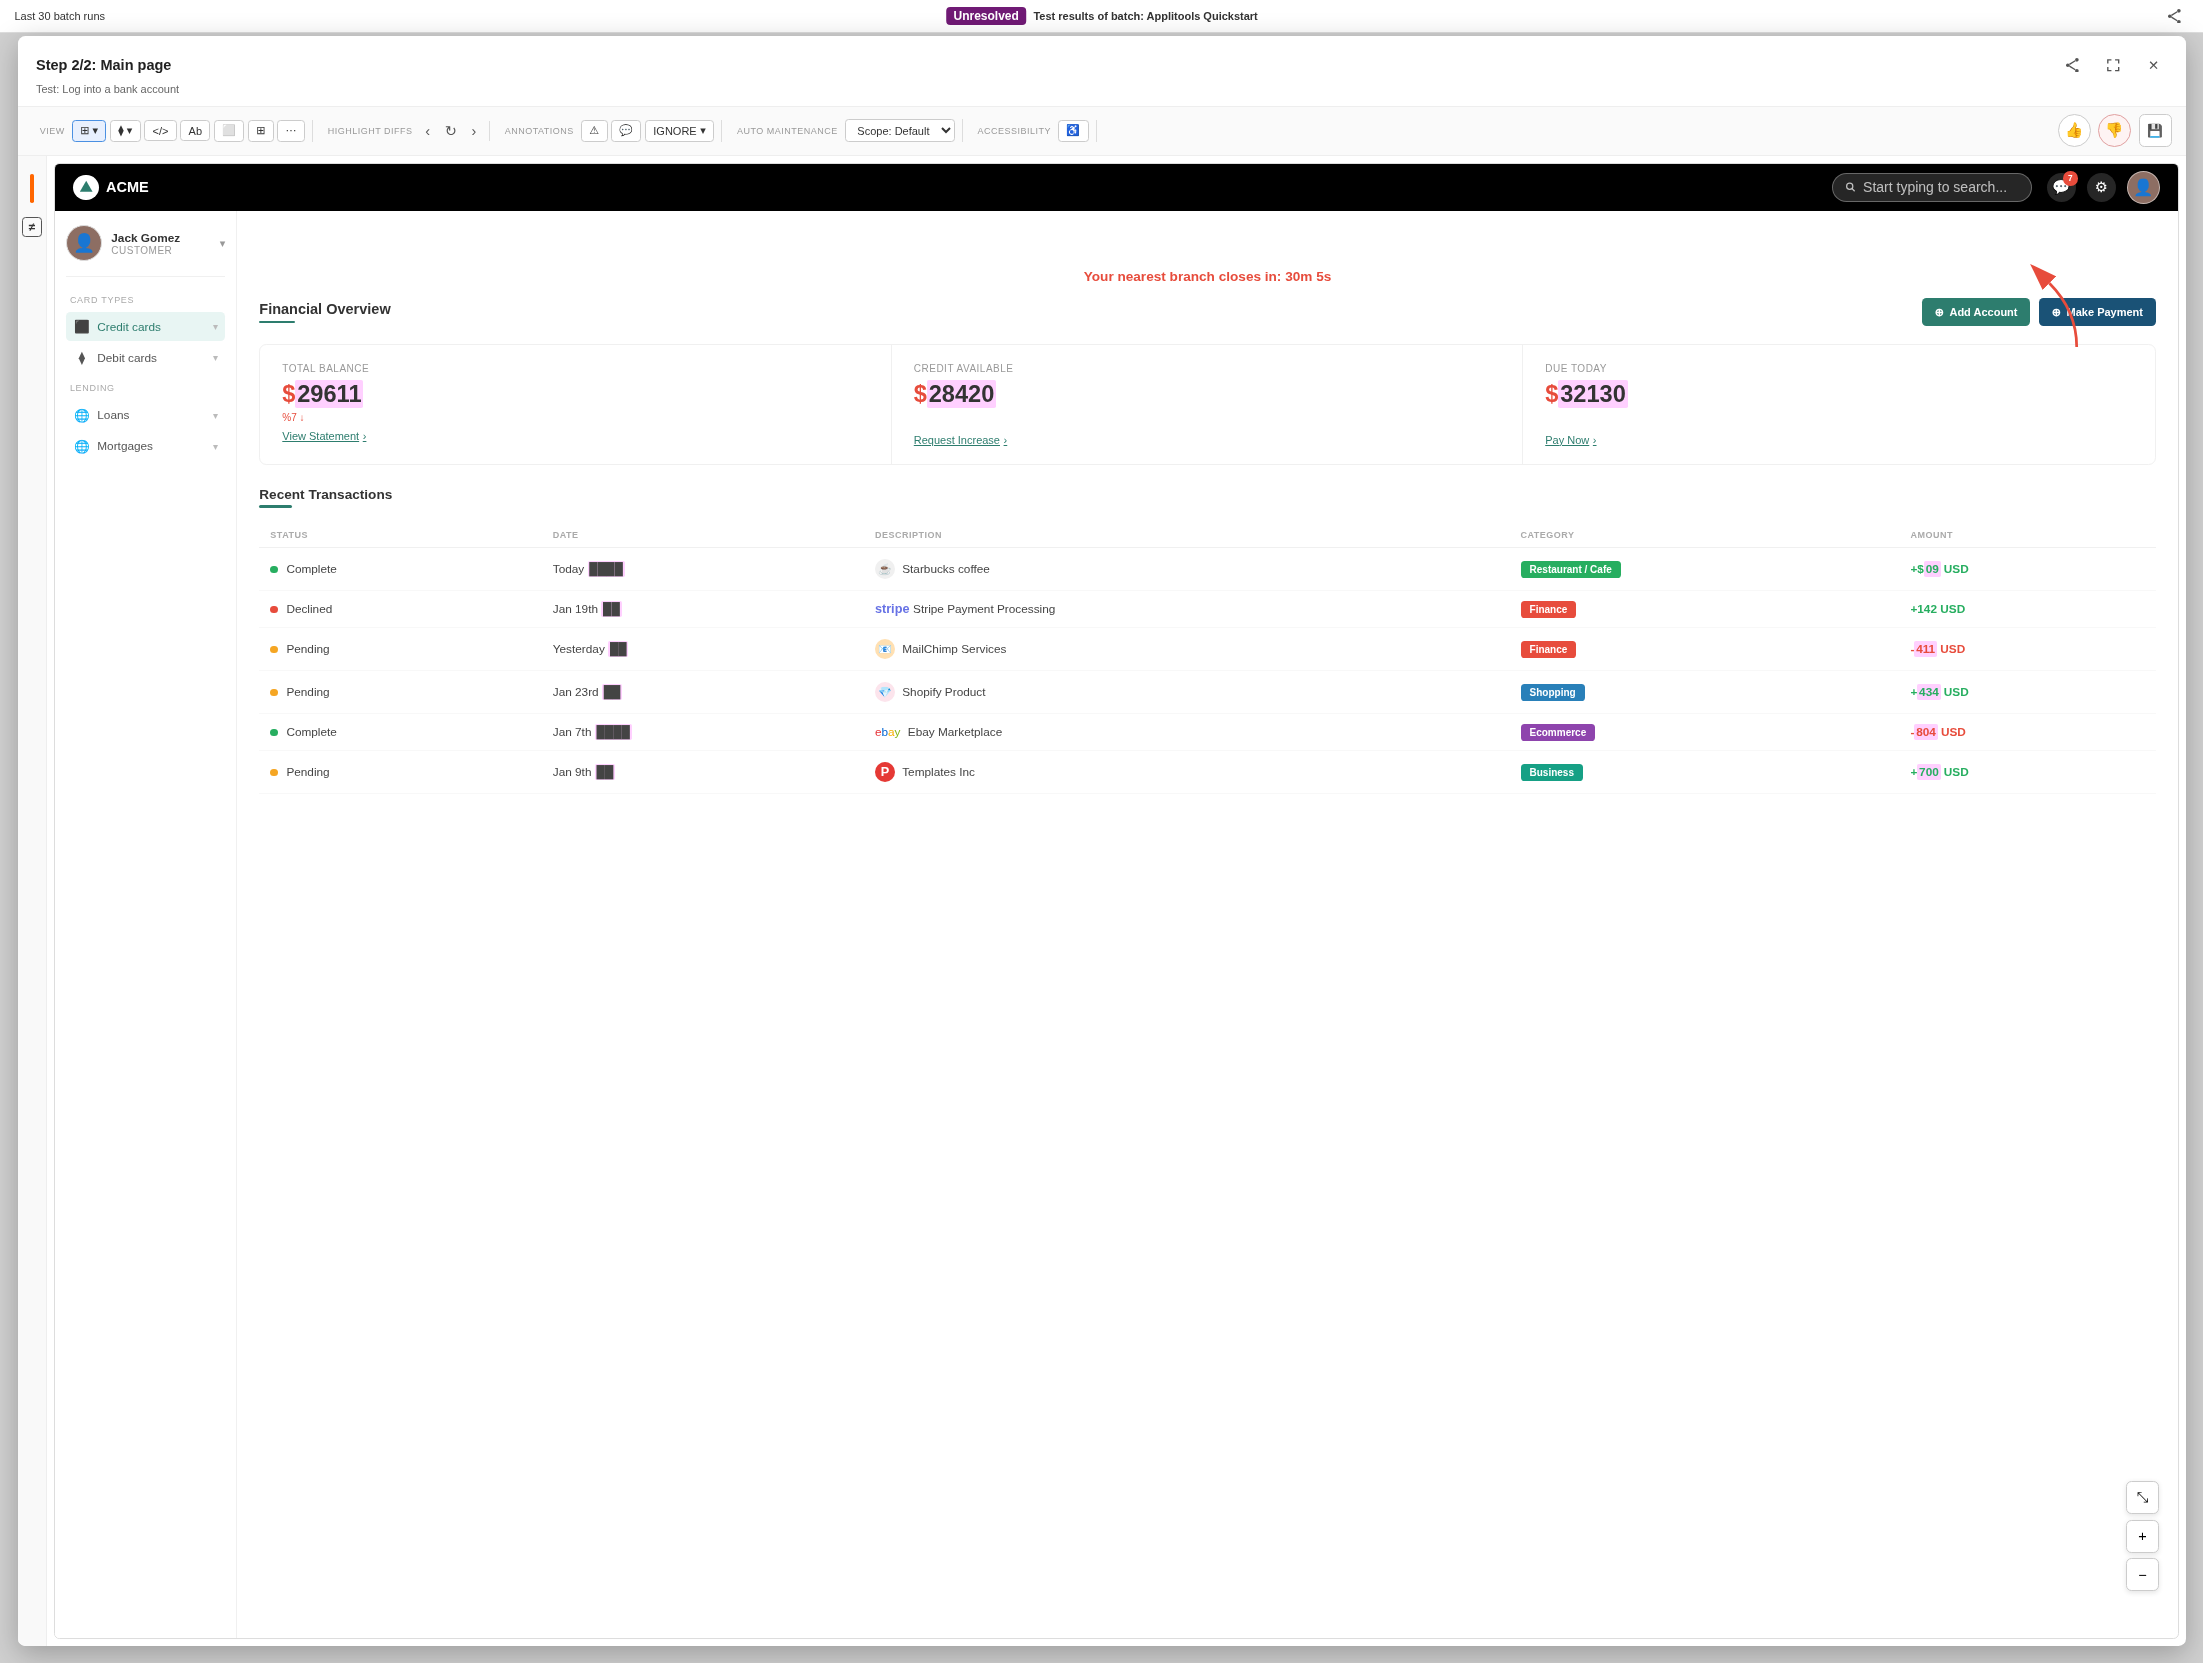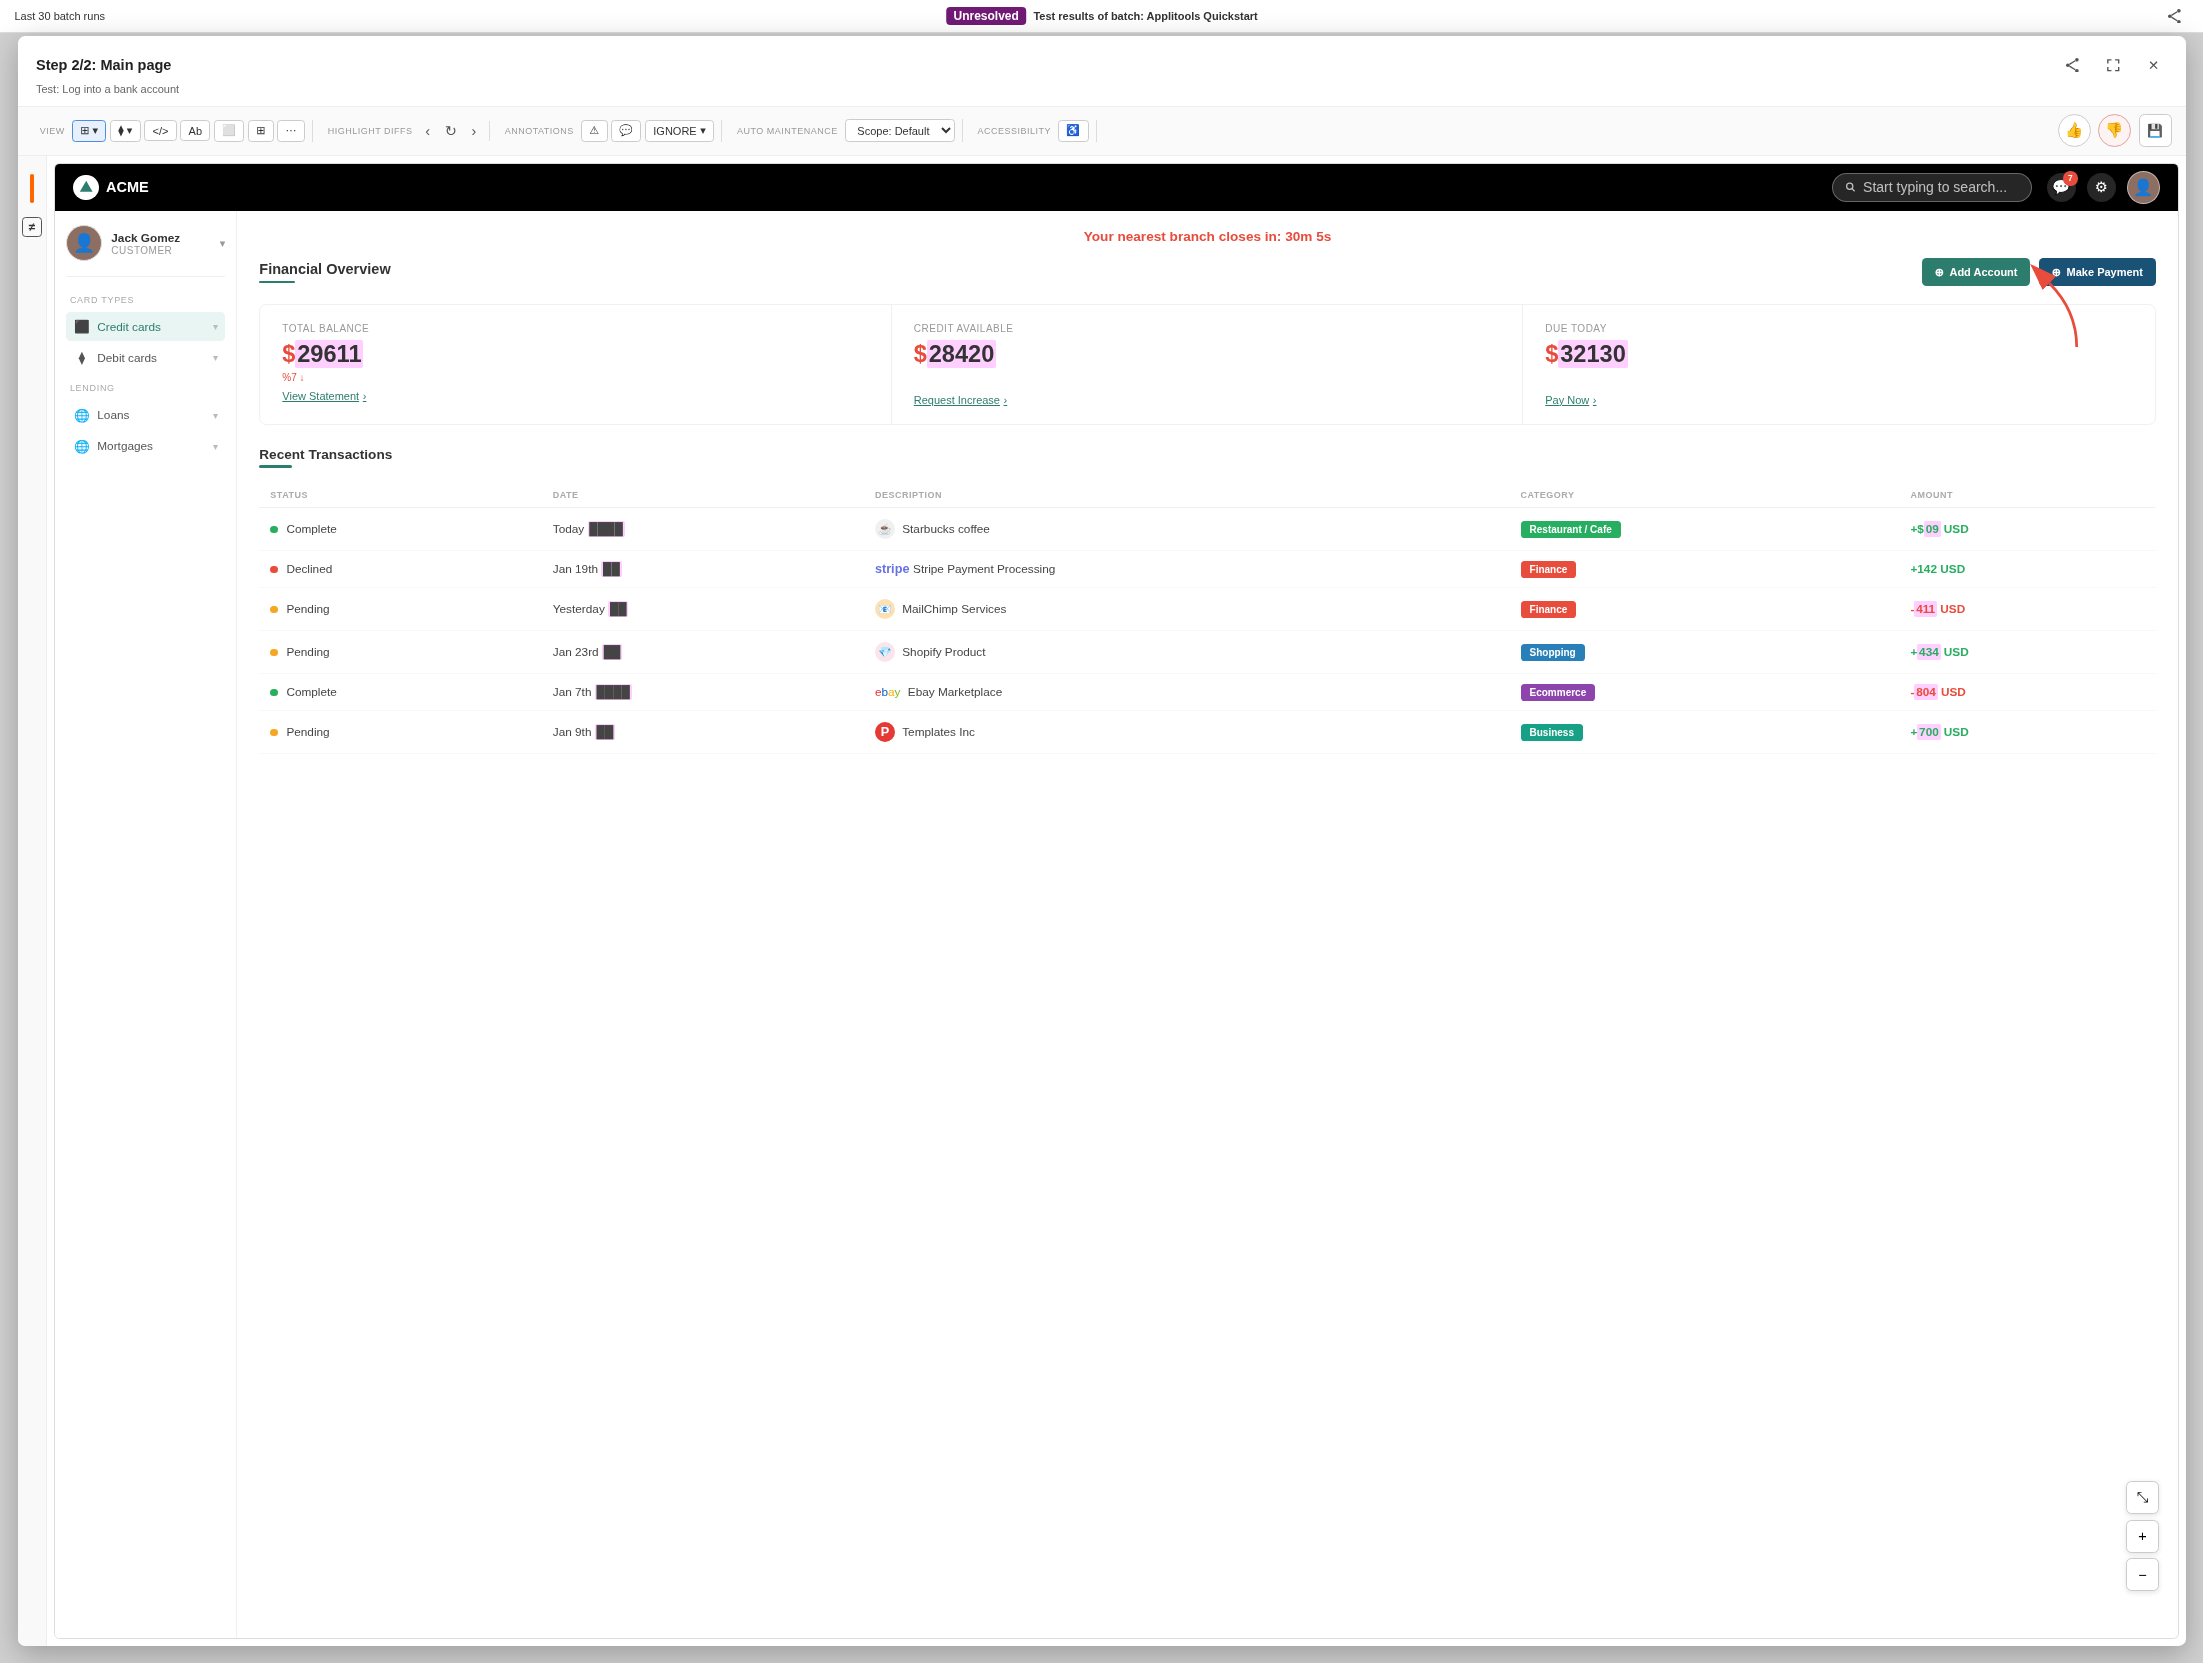--- a/index.html
+++ b/index.html
@@ -79,21 +79,21 @@
     .user-role { font-size: 10px; color: #999; text-transform: uppercase; letter-spacing: 0.5px; }
     .dropdown-arrow { margin-left: auto; color: #999; font-size: 11px; cursor: pointer; }
     .nav-section-label { font-size: 9px; color: #aaa; text-transform: uppercase; letter-spacing: 0.7px; margin-bottom: 7.3px; margin-top: 11px; padding-left: 3.6px; }
     .nav-item { display: flex; align-items: center; gap: 7.3px; padding: 6.4px 7.3px; border-radius: 4.5px; cursor: pointer; margin-bottom: 1.8px; color: #555; font-size: 11.8px; }
     .nav-item.active { background: #e8f5f3; color: #2d7d6e; }
     .nav-icon { width: 16.4px; height: 16.4px; display: flex; align-items: center; justify-content: center; font-size: 12.7px; flex-shrink: 0; }
     .nav-arrow { margin-left: auto; color: #bbb; font-size: 10px; }
 
     
     .main-panel { flex: 1; padding: 18px 22px; overflow: auto; }
-    .alert-banner { text-align: center; margin-bottom: 14.5px; }
+    .alert-banner { text-align: center; margin-bottom: 14.5px; margin-top: 40px; }
     .alert-text { color: #e74c3c; font-size: 13.6px; font-weight: 700; }
     .panel-header { display: flex; align-items: center; justify-content: space-between; margin-bottom: 18px; }
     .panel-title { font-size: 14.5px; font-weight: 700; color: #333; }
     .panel-title-underline { width: 36px; height: 2.7px; background: #2d7d6e; margin-top: 3.6px; border-radius: 1.8px; }
     .action-btns { display: flex; gap: 9px; }
     .btn-add { background: #2d7d6e; color: #fff; border: none; border-radius: 4.5px; padding: 7.3px 12.7px; font-size: 11px; font-weight: 600; cursor: pointer; display: flex; align-items: center; gap: 5.5px; }
     .btn-pay { background: #1a5276; color: #fff; border: none; border-radius: 4.5px; padding: 7.3px 12.7px; font-size: 11px; font-weight: 600; cursor: pointer; display: flex; align-items: center; gap: 5.5px; }
 
     
     .stats-grid { display: grid; grid-template-columns: 1fr 1fr 1fr; gap: 0; border: 0.9px solid #f0f0f0; border-radius: 7.3px; margin-bottom: 22px; overflow: hidden; }

